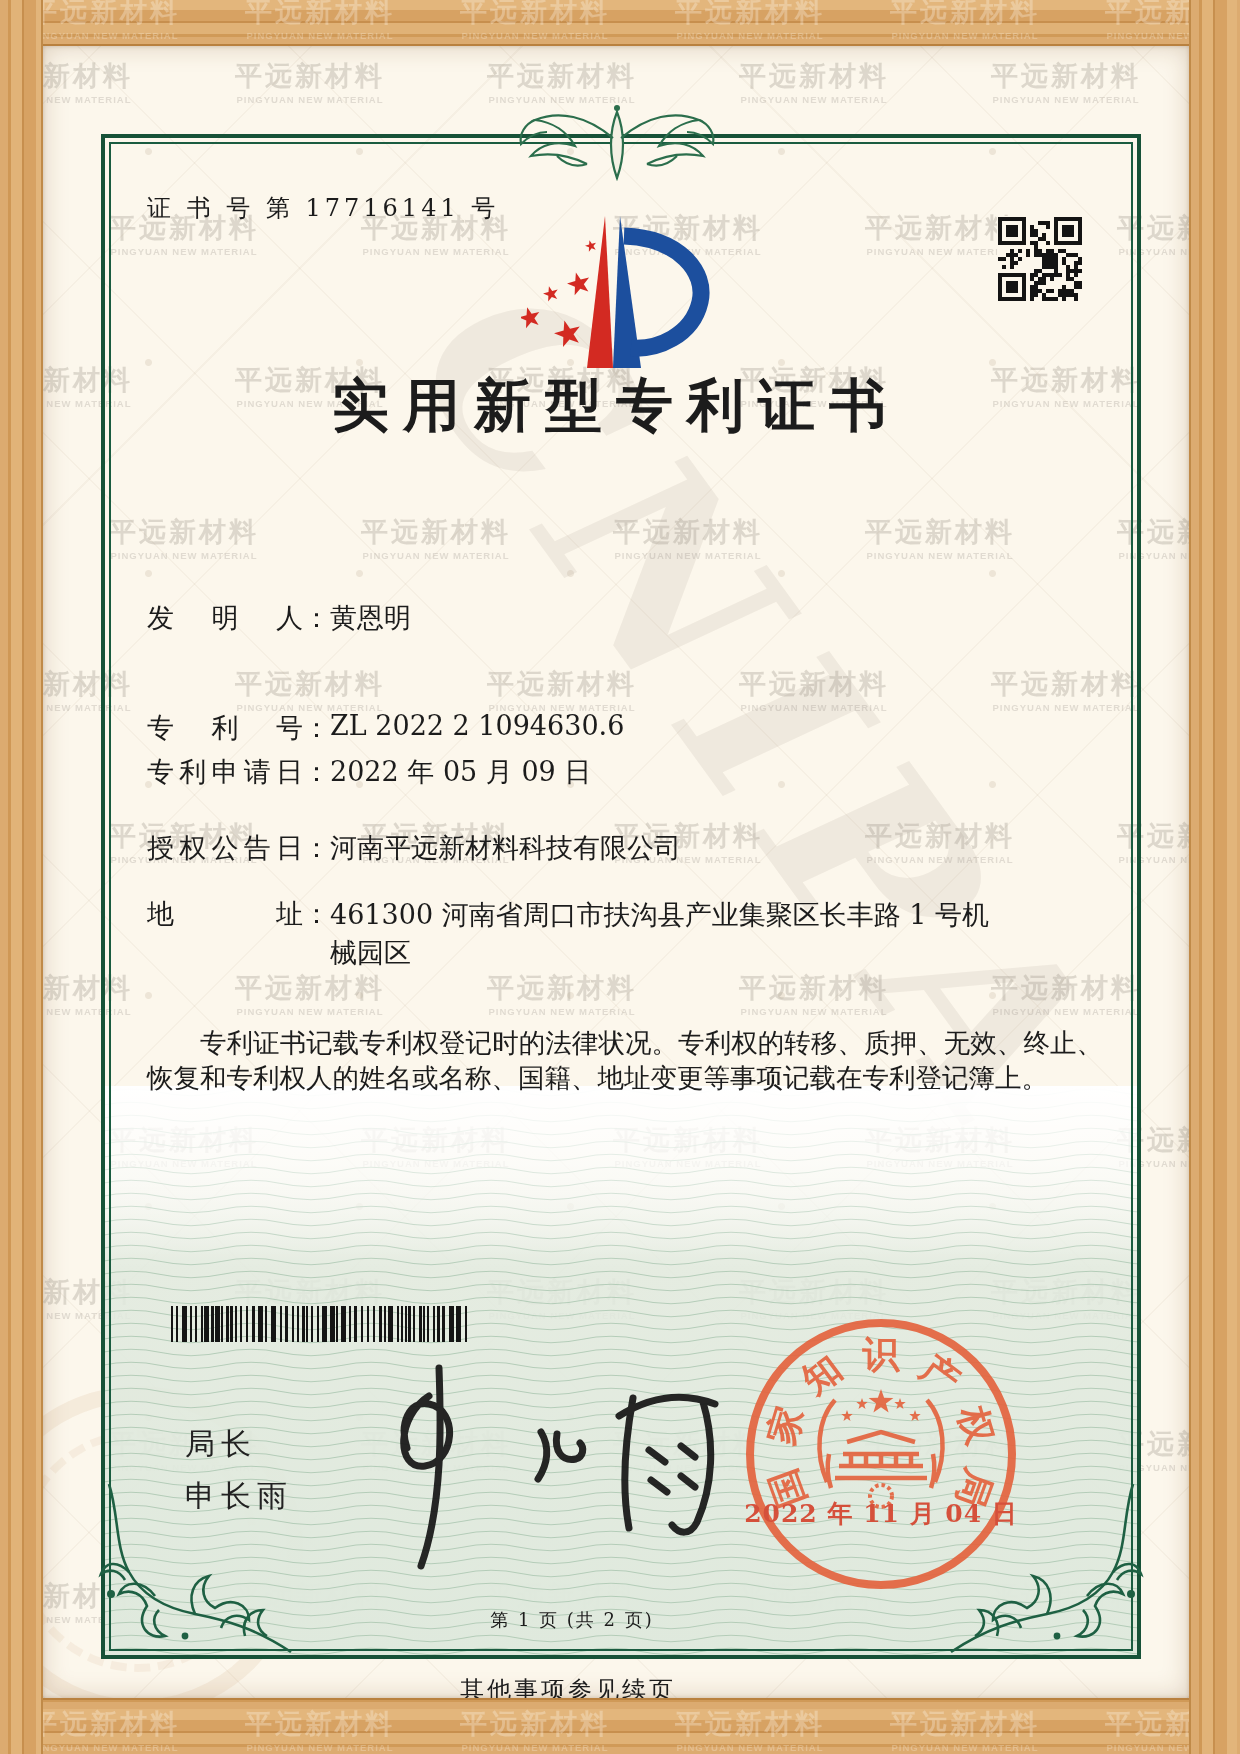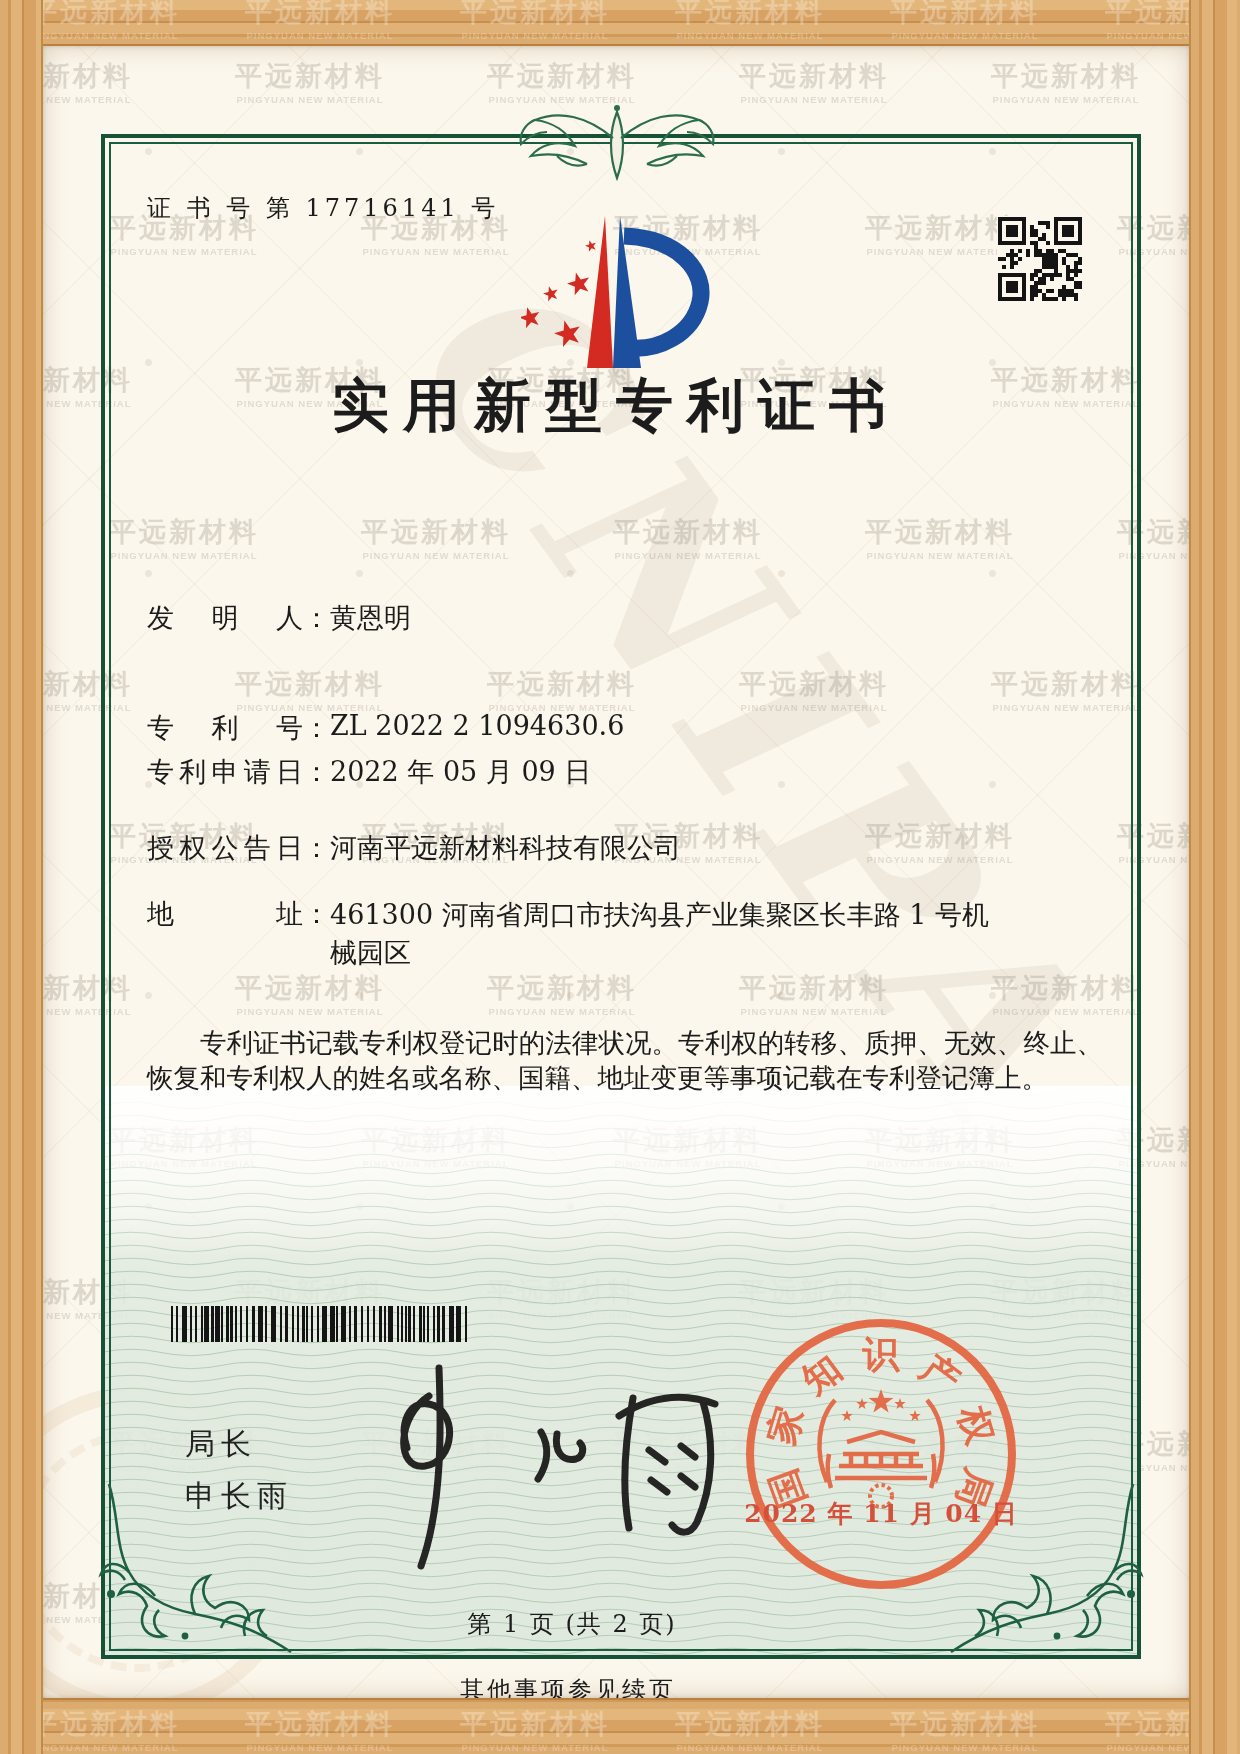--- a/index.html
+++ b/index.html
@@ -76,21 +76,21 @@
   #paras { left:104px; top:980px; width:956px; font-size:26.5px; line-height:34.5px; text-align:justify; }
   #paras p { text-indent:2em; margin:0; }
 
   #barcode { left:128px; top:1260px; }
   #sig-title { left:142px; top:1378px; font-family:"Liberation Sans","DejaVu Sans",sans-serif;
                font-size:30px; letter-spacing:6px; color:#222; }
   #sig-name  { left:142px; top:1430px; font-family:"Liberation Sans","DejaVu Sans",sans-serif;
                font-size:30px; letter-spacing:6px; color:#222; }
   #signature { left:308px; top:1308px; z-index:7; }
   #seal { left:688px; top:1258px; z-index:8; opacity:.92; }
-  #page-no { left:0; width:1146px; top:1562px; text-align:center; font-size:24px; letter-spacing:2px;
+  #page-no { left:0; width:1146px; top:1562px; text-align:center; font-size:18px; letter-spacing:2px;
              transform:translateX(-44px); z-index:7; }
   #footer-note { left:0; width:1146px; top:1628px; text-align:center; font-size:24px; letter-spacing:3px;
              transform:translateX(-48px); z-index:7; }
 </style>
 </head>
 <body>
 
 <div id="wood-top" class="wood h">
     <div class="wm-tile wm-wood" style="left: 30px; top: -6px;">
       <span class="wm-cn">平远新材料</span>

